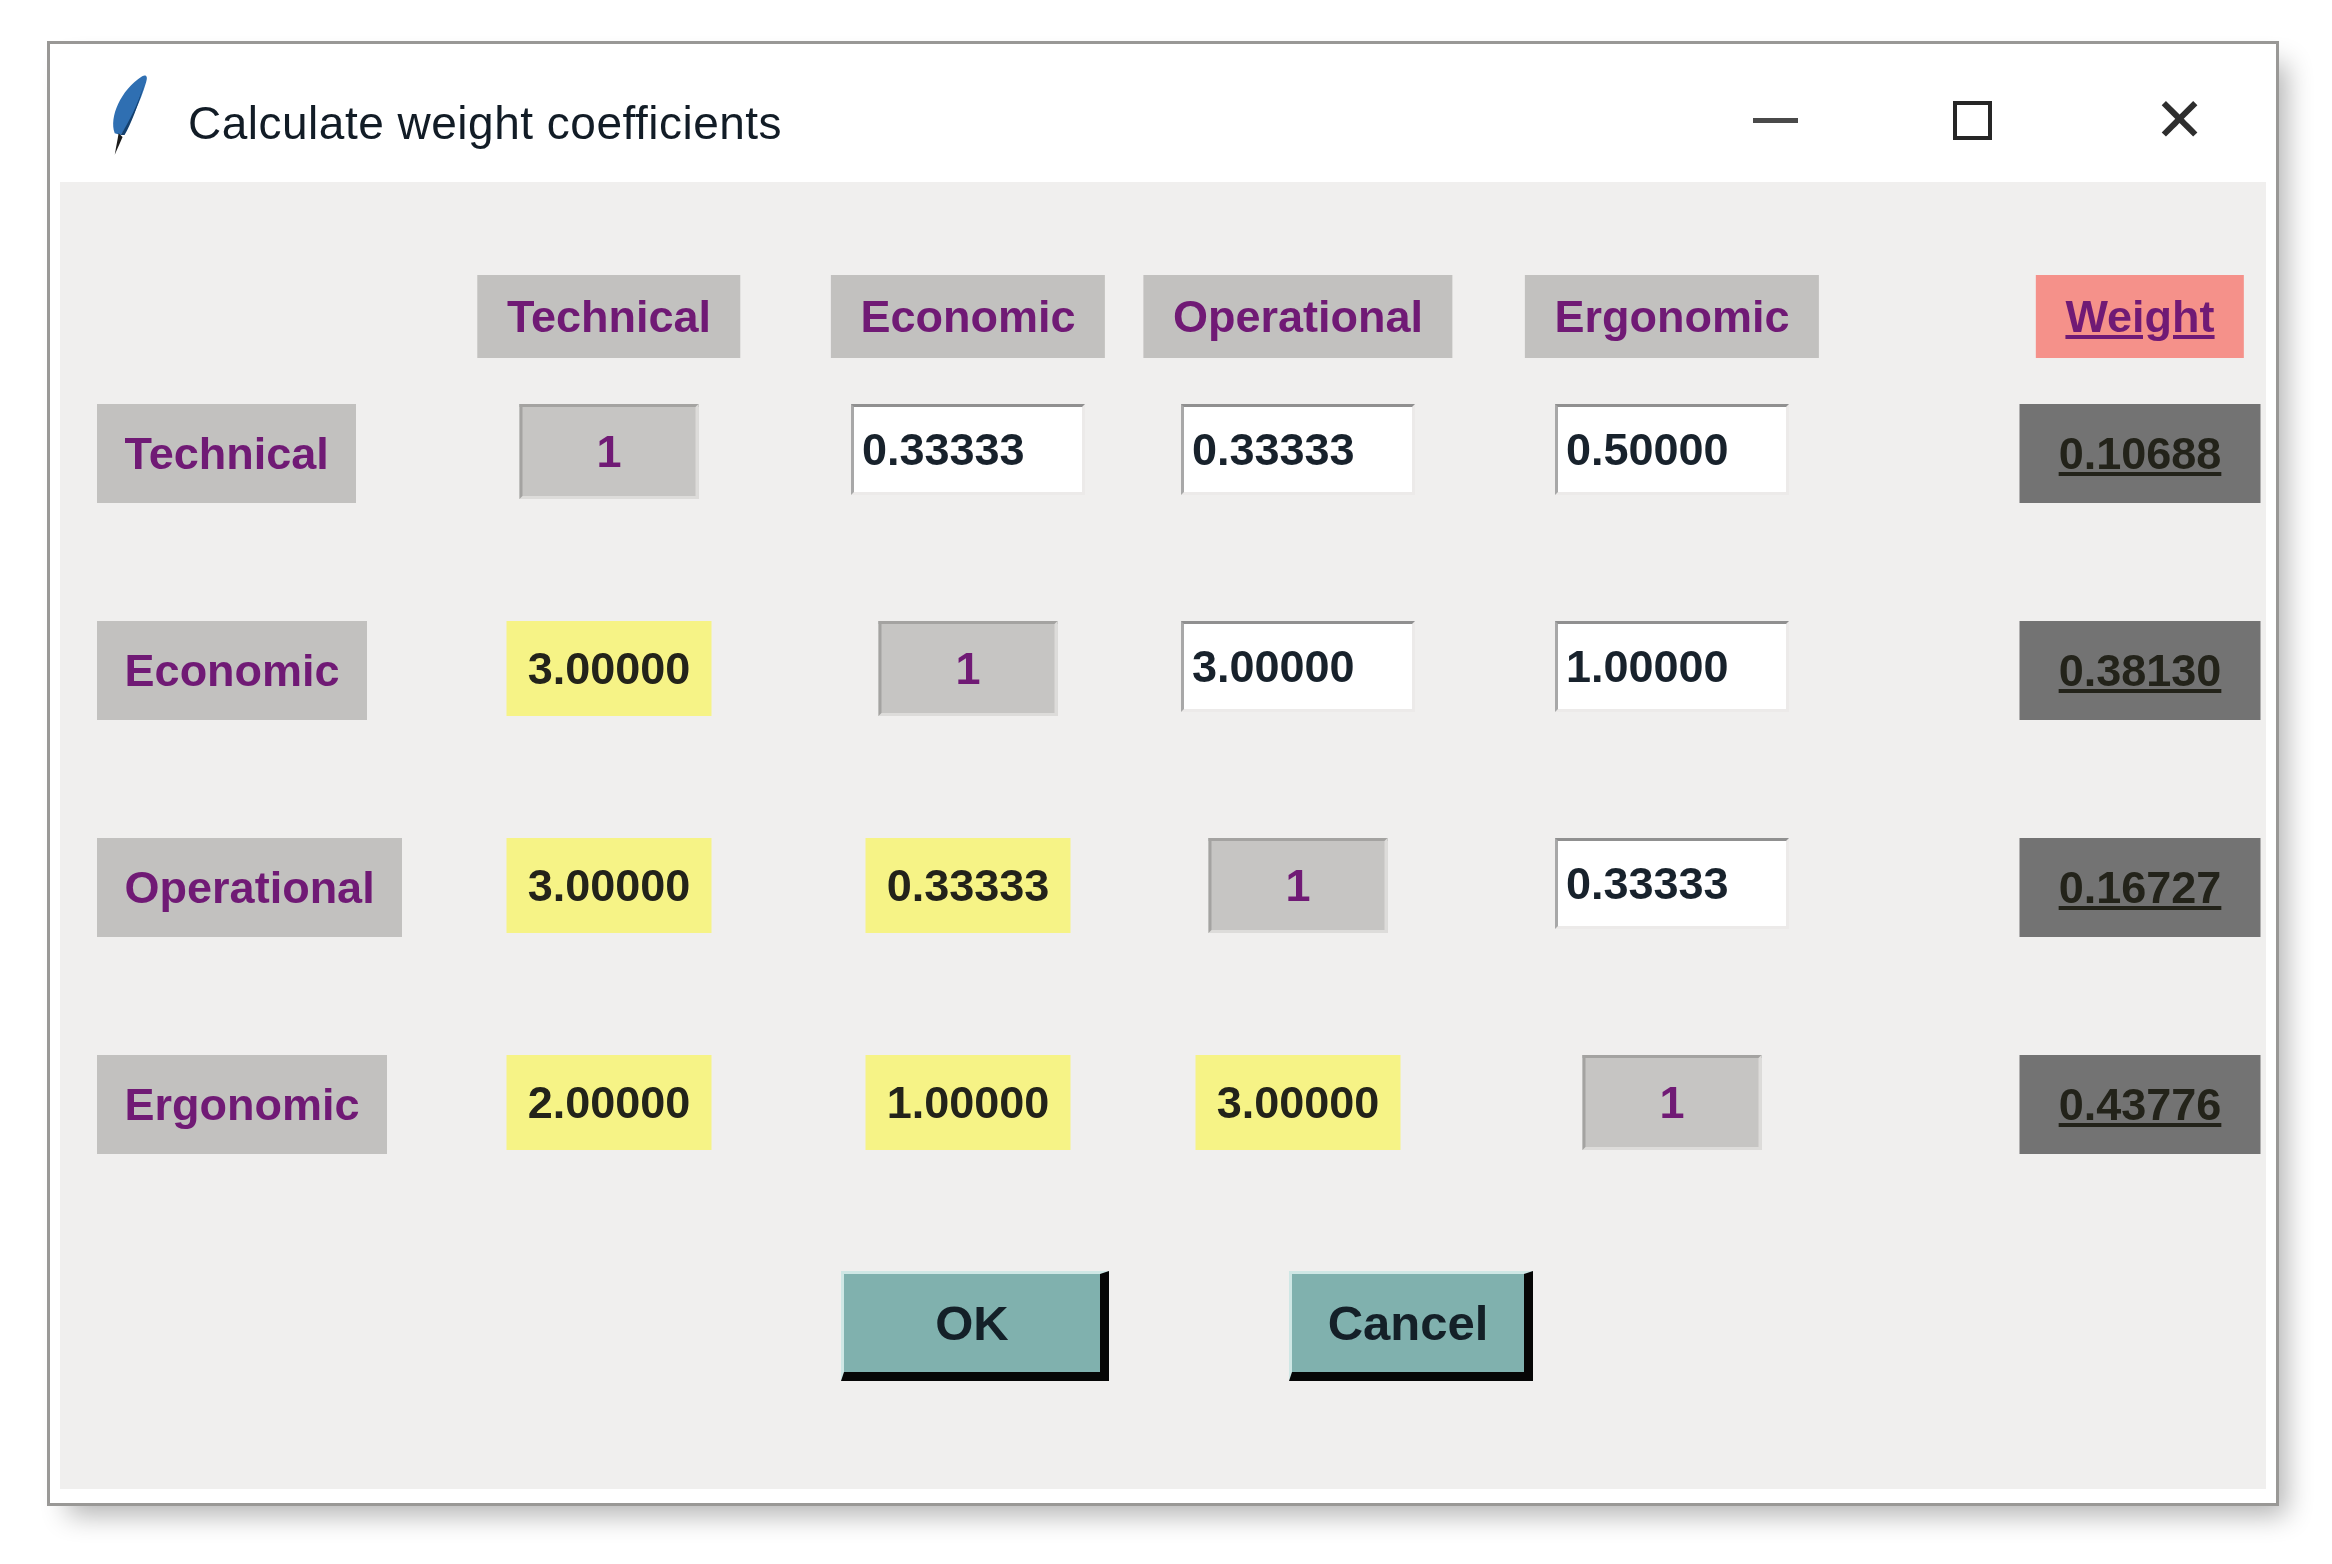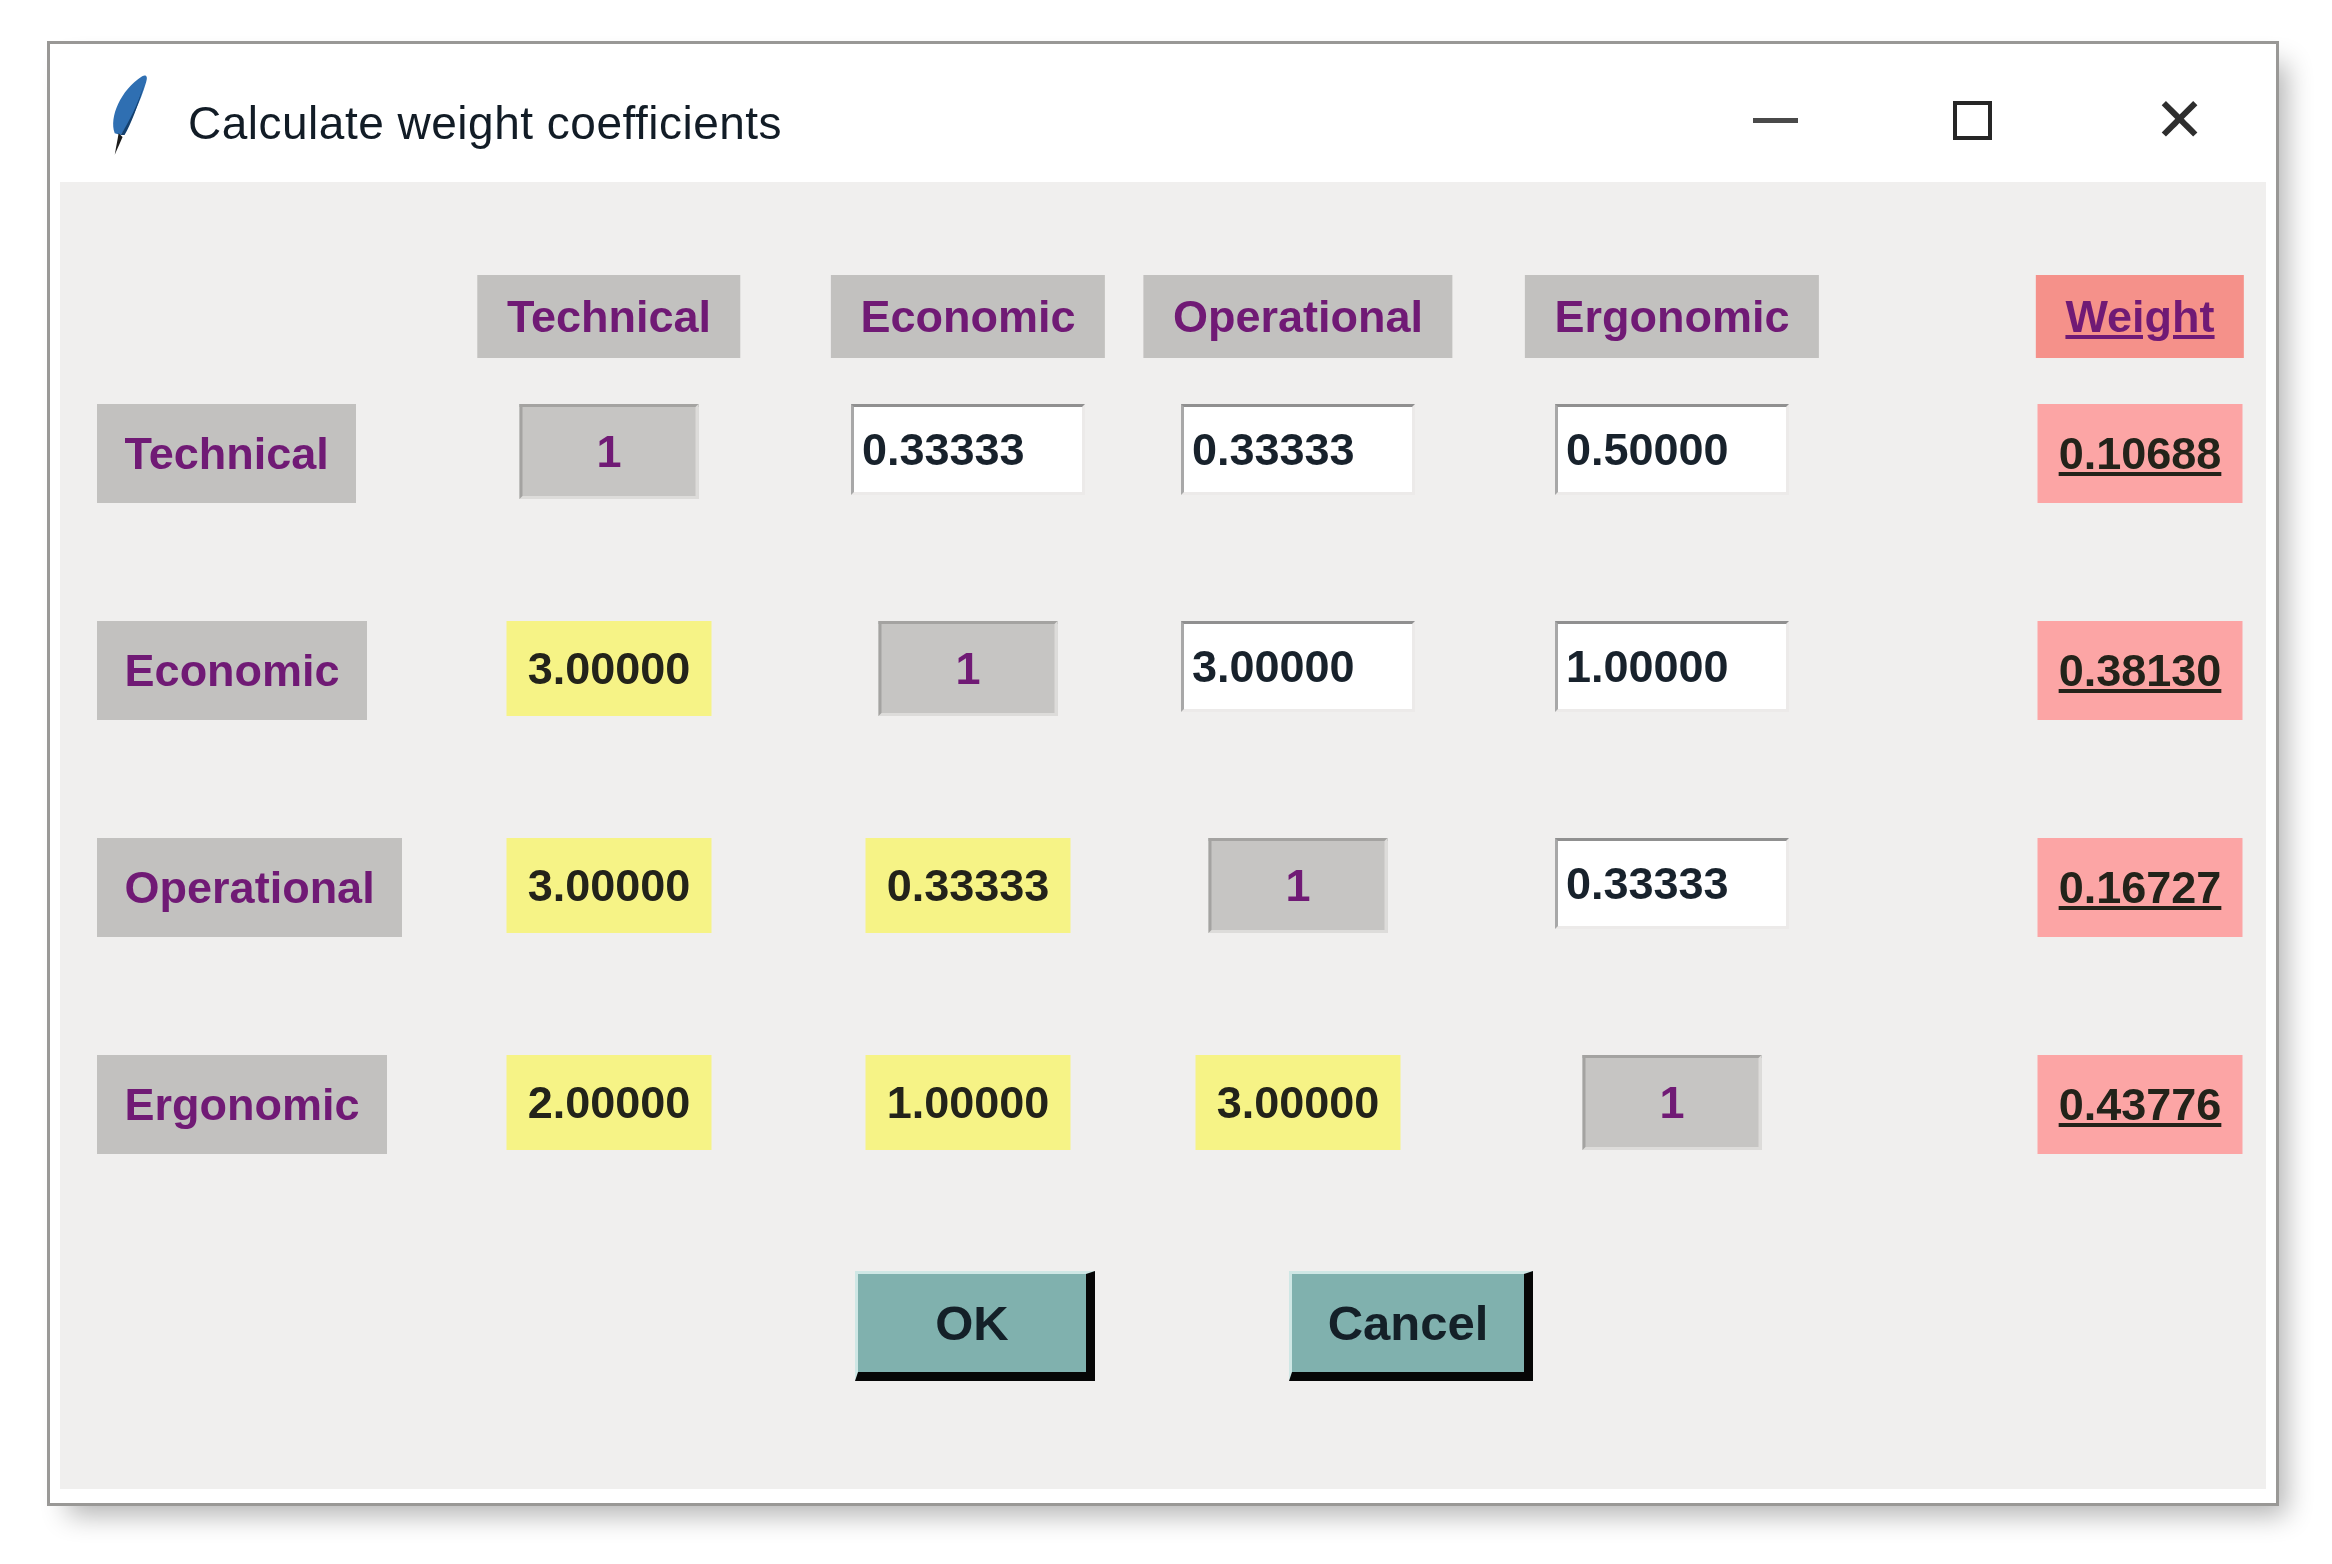--- a/index.html
+++ b/index.html
@@ -42,35 +42,35 @@
   .r2{top:794px;}
   .r3{top:1011px;}
 
   .hdr{background:#c2c1bf;padding:0 29.6px;}
   .hdr-weight{background:#f5918a;}
   .rowlabel{left:47px;transform:none;height:99px;background:#c2c1bf;padding:0 27.6px;}
 
   .diag{width:179px;height:95px;background:#c6c5c3;
         border:3px solid;border-color:#a4a3a1 #dddcda #dddcda #a4a3a1;}
   .comp{width:205px;height:95px;background:#f6f386;color:#23231a;}
-  .weight{width:205px;height:99px;background:#fca5a5;color:#23231a;text-align:right;}
+  .weight{width:241px;height:99px;background:#737373;color:#23231a;text-align:right;}
   .entry{width:234px;height:91px;background:#ffffff;color:#18222c;
          border:3.9px solid;border-color:#909090 #eceae9 #eceae9 #a8a8a8;
          padding:0 0 0 7.9px;justify-content:flex-start;text-align:left;
          font-family:"Liberation Sans","DejaVu Sans",sans-serif;
          font-size:45px;font-weight:600;outline:none;}
 
   
   .btn{position:absolute;top:1227px;height:110px;background:#80b1ae;
        display:flex;align-items:center;justify-content:center;cursor:pointer;
        font-family:"Liberation Sans","DejaVu Sans",sans-serif;
        font-size:49px;font-weight:700;color:#142028;box-sizing:border-box;
        border:3.9px solid;border-color:#cfe7e5 #060606 #060606 #cfe7e5;
        border-right-width:9.9px;border-bottom-width:9.9px;}
-  .btn-ok{left:925px;transform:translateX(-50%);width:240px;}
+  .btn-ok{left:925px;transform:translateX(-50%);width:268px;}
   .btn-cancel{left:1361px;transform:translateX(-50%);width:244px;}
 </style>
 </head>
 <body>
 
 <div class="window">
   <div class="content-bg"></div>
 
   <div class="titlebar">
     <svg class="app-icon" viewBox="0 0 52 88" xmlns="http://www.w3.org/2000/svg">

